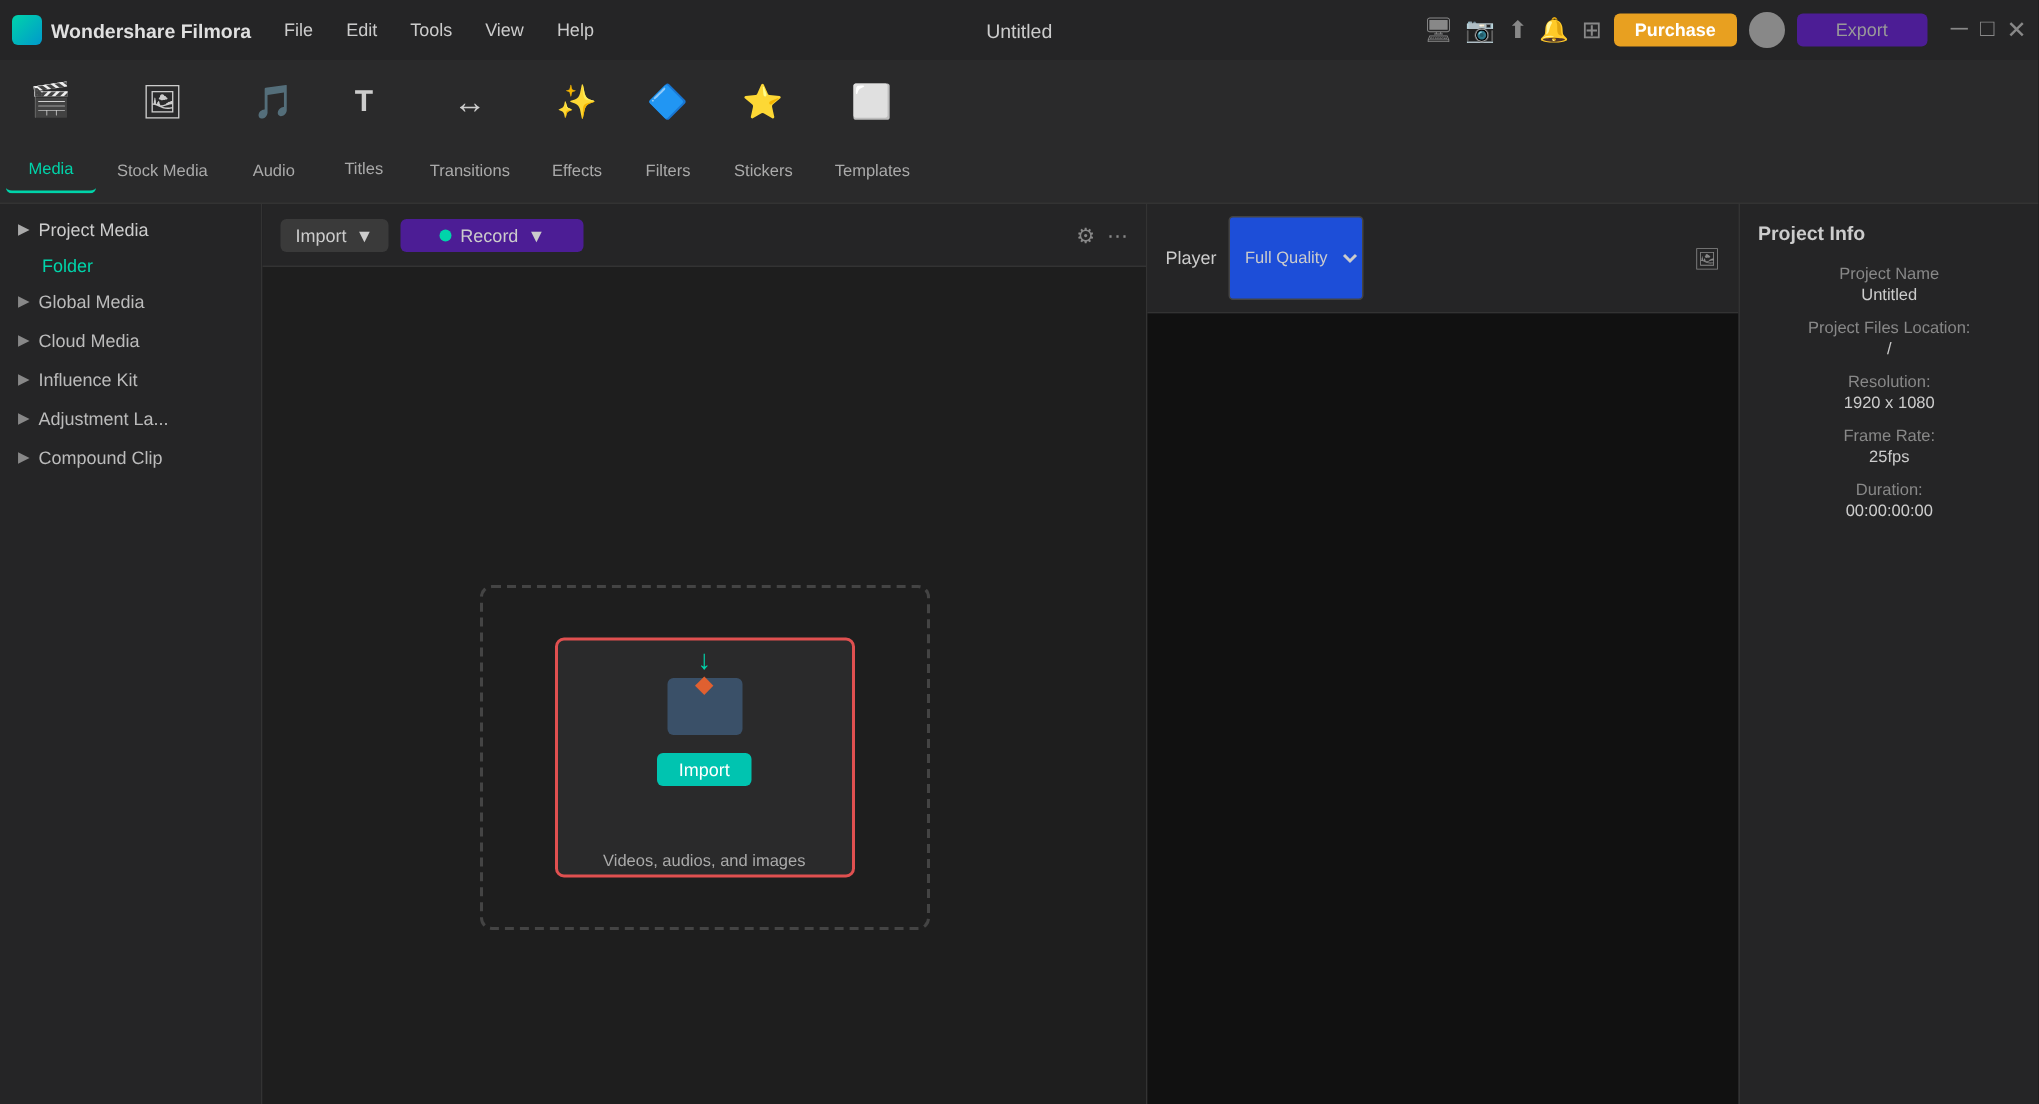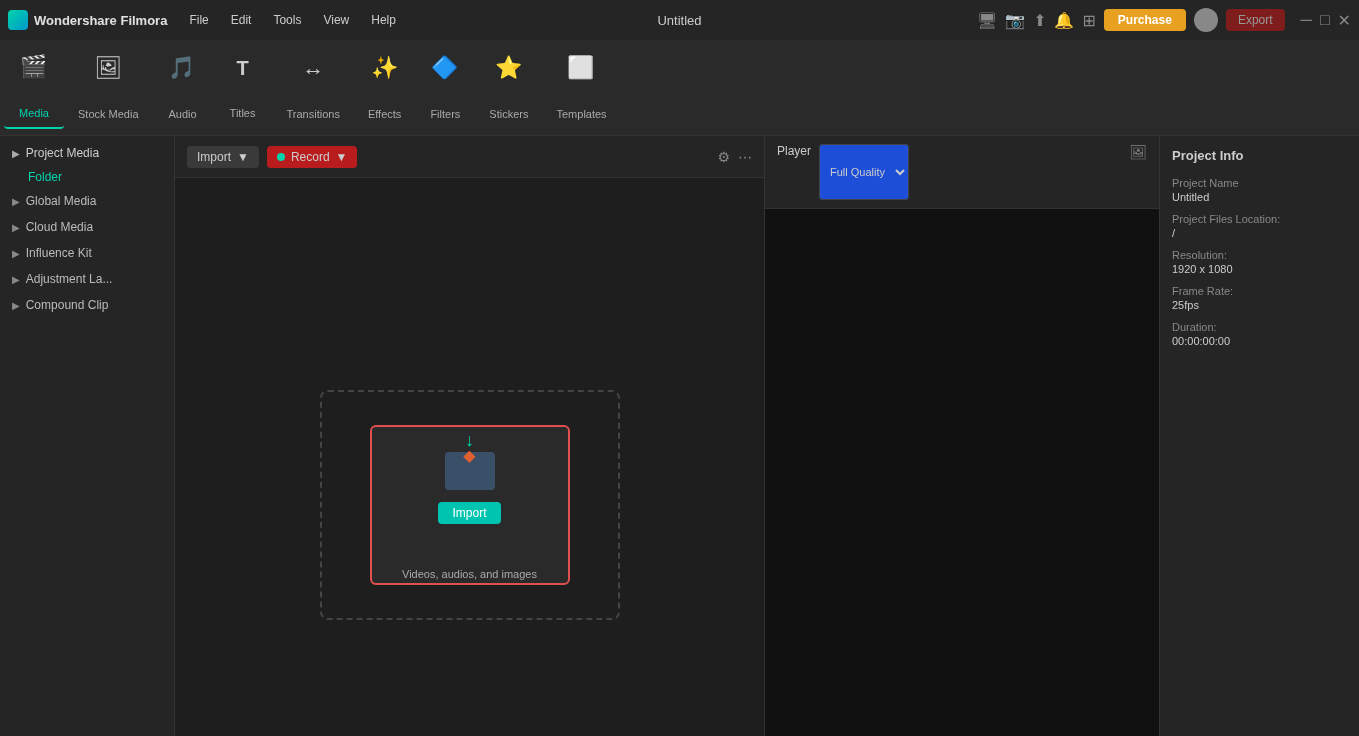--- a/index.html
+++ b/index.html
@@ -13,21 +13,21 @@
     .title-bar-left { display: flex; align-items: center; gap: 12px; }
     .app-logo { display: flex; align-items: center; gap: 6px; text-align: center; }
     .app-logo-icon { width: 20px; height: 20px; background: linear-gradient(135deg, #00d4aa, #0099cc); border-radius: 4px; }
     .app-name { color: #e0e0e0; font-size: 13px; font-weight: 600; }
     .menu-bar { display: flex; gap: 2px; }
     .menu-item { color: #ccc; font-size: 12px; padding: 4px 10px; cursor: pointer; border-radius: 3px; }
     .title-center { color: #ccc; font-size: 13px; position: absolute; left: 50%; transform: translateX(-50%); }
     .title-bar-right { display: flex; align-items: center; gap: 8px; }
     .purchase-btn { background: #e8a020; color: #fff; border: none; border-radius: 4px; padding: 4px 14px; font-size: 12px; cursor: pointer; font-weight: 600; }
     .avatar { width: 24px; height: 24px; border-radius: 50%; background: #888; }
-    .export-btn { background: #7f1d1d; color: #999; border: none; border-radius: 4px; padding: 4px 12px; font-size: 12px; cursor: pointer; }
+    .export-btn { background: #4c1d95; color: #999; border: none; border-radius: 4px; padding: 4px 26px; font-size: 12px; cursor: pointer; }
 
     
     .main-layout { display: flex; height: calc(736px - 40px); }
 
     
     .toolbar { background: #2a2a2b; border-bottom: 1px solid #333; display: flex; align-items: center; height: 96px; padding: 0 4px; gap: 0; }
     .tool-item { display: flex; flex-direction: column; align-items: center; justify-content: center; padding: 8px 14px; cursor: pointer; border-radius: 4px; min-width: 60px; }
     .tool-item.active { border-bottom: 2px solid #00d4aa; }
     .tool-item.active .tool-label { color: #00d4aa; }
     .tool-icon { font-size: 22px; margin-bottom: 4px; color: #ccc; }
@@ -43,50 +43,50 @@
     .media-section { padding: 6px 12px; display: flex; align-items: center; gap: 6px; cursor: pointer; }
     .media-section .arrow { font-size: 10px; color: #888; }
     .media-section-label { font-size: 12px; color: #bbb; }
 
     
     .center-content { flex: 1; display: flex; flex-direction: column; background: #1e1e1e; }
 
     
     .import-record-bar { display: flex; align-items: center; padding: 8px 12px; gap: 8px; background: #252526; border-bottom: 1px solid #333; height: 42px; }
     .import-btn-bar { display: flex; align-items: center; background: #3a3a3a; border-radius: 4px; padding: 4px 10px; gap: 6px; font-size: 12px; color: #ccc; cursor: pointer; }
-    .record-btn-bar { display: flex; align-items: center; background: #b91c1c; border-radius: 4px; padding: 4px 10px; gap: 6px; font-size: 12px; color: #ccc; cursor: pointer; justify-content: flex-end; }
+    .record-btn-bar { display: flex; align-items: center; background: #4c1d95; border-radius: 4px; padding: 4px 26px; gap: 6px; font-size: 12px; color: #ccc; cursor: pointer; justify-content: flex-end; }
     .record-dot { width: 8px; height: 8px; border-radius: 50%; background: #00d4aa; }
     .bar-spacer { flex: 1; }
     .filter-icon { color: #888; cursor: pointer; font-size: 14px; }
     .more-icon { color: #888; cursor: pointer; font-size: 14px; }
 
     
     .drop-zone-container { flex: 1; display: flex; align-items: center; justify-content: center; padding: 20px; }
     .drop-zone { width: 300px; height: 230px; border: 2px dashed #444; border-radius: 8px; display: flex; align-items: center; justify-content: center; }
     .drop-zone-inner { border: 2px solid #e05050; border-radius: 6px; width: 200px; height: 160px; display: flex; flex-direction: column; align-items: center; justify-content: center; gap: 12px; background: #2a2a2b; cursor: pointer; }
     .drop-icon-wrapper { position: relative; width: 60px; height: 60px; }
     .drop-folder { width: 50px; height: 38px; background: #3a5068; border-radius: 4px; position: absolute; bottom: 0; left: 5px; }
     .drop-arrow { position: absolute; top: 0; left: 50%; transform: translateX(-50%); color: #00d4aa; font-size: 20px; }
     .drop-diamond { position: absolute; top: 20px; left: 50%; transform: translateX(-50%); color: #e06030; font-size: 18px; }
     .import-label-btn { background: #00c4b0; color: #fff; border: none; border-radius: 4px; padding: 4px 14px; font-size: 12px; cursor: pointer; }
     .drop-text { font-size: 11px; color: #aaa; margin-top: 32px; }
 
     
     .player-panel { width: 395px; background: #1e1e1e; border-left: 1px solid #333; display: flex; flex-direction: column; flex-shrink: 0; }
-    .player-header { display: flex; padding: 8px 12px; border-bottom: 1px solid #333; gap: 8px; background: #252526; }
+    .player-header { display: flex; align-items: center; padding: 8px 12px; border-bottom: 1px solid #333; gap: 8px; background: #252526; }
     .player-tab { font-size: 12px; color: #ccc; cursor: pointer; }
     .quality-select { background: #1d4ed8; border: 1px solid #444; color: #ccc; font-size: 11px; border-radius: 3px; padding: 20px 6px; }
     .player-spacer { flex: 1; }
     .player-img-icon { color: #888; font-size: 14px; }
     .player-viewport { flex: 1; background: #111; display: flex; align-items: center; justify-content: center; }
 
     
     .info-panel { width: 200px; background: #252526; border-left: 1px solid #333; flex-shrink: 0; padding: 12px; }
     .info-title { font-size: 13px; color: #ccc; font-weight: 600; margin-bottom: 14px; }
-    .info-row { display: flex; flex-direction: column; margin-bottom: 10px; }
+    .info-row { display: flex; flex-direction: column; margin-bottom: 10px; text-align: center; }
     .info-label { font-size: 11px; color: #888; margin-bottom: 2px; }
     .info-value { font-size: 11px; color: #ccc; }
   </style>
 </head>
 <body>
 
 <div class="title-bar">
   <div class="title-bar-left">
     <div class="app-logo">
       <div class="app-logo-icon"></div>

